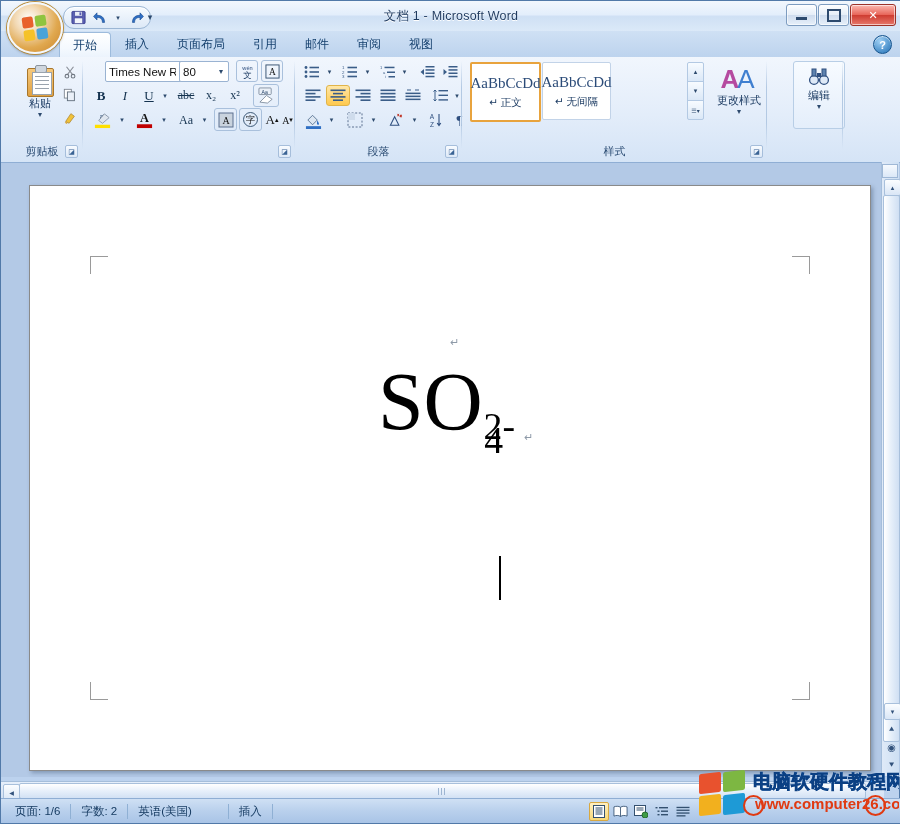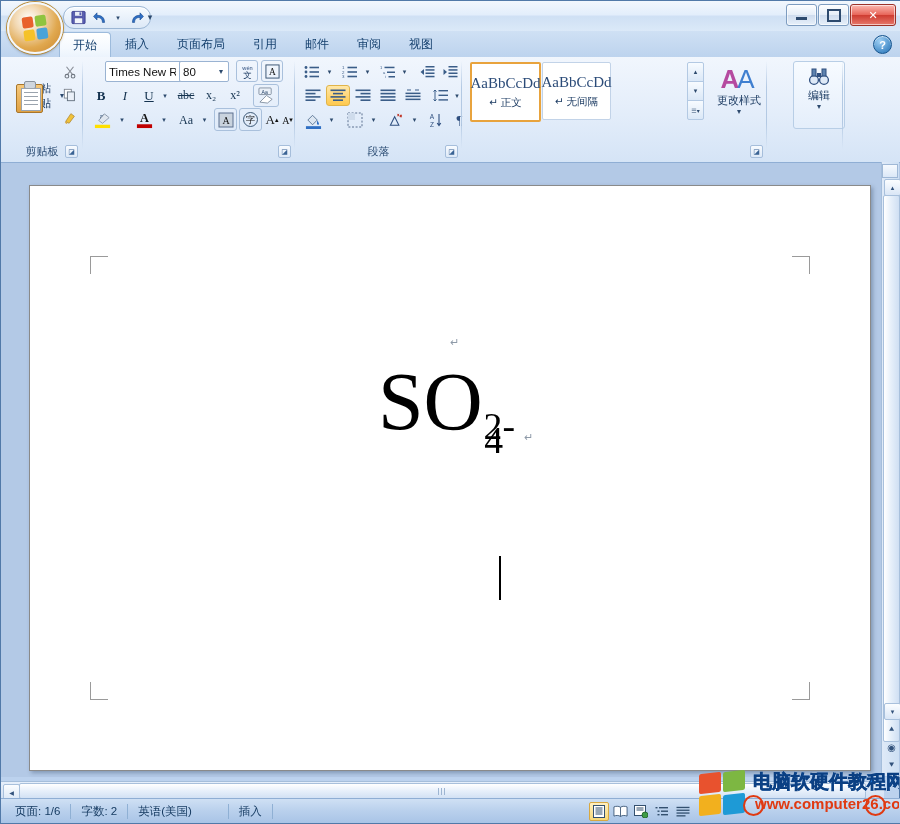--- a/index.html
+++ b/index.html
@@ -115,21 +115,21 @@
     border:1px solid transparent;border-radius:3px;
     display:flex;align-items:center;justify-content:center;
     background:transparent;cursor:pointer;box-sizing:border-box;
   }
   .rb.on{
     border-color:#e0b44a;background:linear-gradient(to bottom,#ffe7a8,#fec94e);
   }
   
   .paste-big{
     position:absolute;left:14px;top:5px;width:48px;height:64px;
-    display:flex;flex-direction:row;align-items:center;justify-content:flex-start;
+    display:flex;flex-direction:column;align-items:center;justify-content:flex-start;
     border:1px solid transparent;border-radius:3px;cursor:pointer;
   }
   .clip-ico{
     width:27px;height:30px;margin-top:2px;position:relative;
   }
   .clip-ico .board{position:absolute;left:0;top:3px;width:25px;height:27px;background:linear-gradient(to bottom,#f6c97c,#e0a142);border:1px solid #a8762b;border-radius:2px;}
   .clip-ico .sheet{position:absolute;left:5px;top:7px;width:18px;height:21px;background:#fff;border:1px solid #9aa3ad;}
   .clip-ico .sheet b{display:block;height:1px;background:#9aa3ad;margin:3px 2px;}
   .clip-ico .clipTop{position:absolute;left:8px;top:0;width:10px;height:6px;background:#cfd6de;border:1px solid #8b949e;border-radius:2px;}
   .paste-lbl{font-size:11px;color:#1d3c63;margin-top:1px;}
@@ -261,20 +261,21 @@
     border:2px solid #e03a12;
   }
 </style>
 </head>
 <body>
 
 <div class="app">
 <div class="frame">
 
   <div class="titlebar">
+    <div class="title-text">文档 1 - Microsoft Word</div>
     <div class="winbtns">
       <div class="winbtn">
             <span class="min-glyph"></span>
           </div>
       <div class="winbtn">
             <span class="rest-glyph"></span>
           </div>
       <div class="winbtn close">✕</div>
     </div>
   </div>
@@ -601,20 +602,21 @@
 
       <div class="tall-btn" style="left:248px;top:4px">
         <svg width="36" height="30" viewBox="0 0 36 30" style="margin-top:2px">
           <text x="9" y="24" font-size="26" fill="#b54aa0" text-anchor="middle" font-family="Liberation Sans" font-weight="bold">A</text>
           <text x="25" y="24" font-size="26" fill="#3f7fd0" text-anchor="middle" font-family="Liberation Sans">A</text>
         </svg>
         <div class="tall-lbl">更改样式</div>
         <div style="font-size:8px;color:#2d4a6e;line-height:9px">▾</div>
       </div>
 
+      <div class="group-label">样式</div>
       <div class="dlg-launcher" style="right:4px">◪</div>
       <div class="group-sep" style="right:0"></div>
     </div>
 
     <div class="group" style="left:796px;width:46px">
       <div class="tall-btn" style="left:-4px;top:4px;width:50px;border-color:#b8cee6;background:linear-gradient(to bottom,#f7fbff,#e4eefb)">
         <svg width="24" height="24" viewBox="0 0 24 24" style="margin-top:3px">
           <circle cx="7" cy="15" r="4.4" fill="#dfeaf7" stroke="#2f4f7f" stroke-width="1.3"></circle>
           <circle cx="17" cy="15" r="4.4" fill="#dfeaf7" stroke="#2f4f7f" stroke-width="1.3"></circle>
           <rect x="5" y="4" width="4" height="7" fill="#5d82ae" stroke="#2f4f7f" stroke-width="1"></rect>

